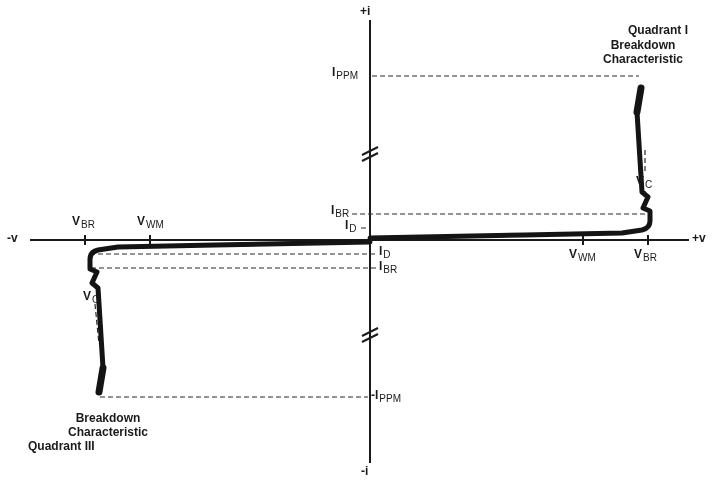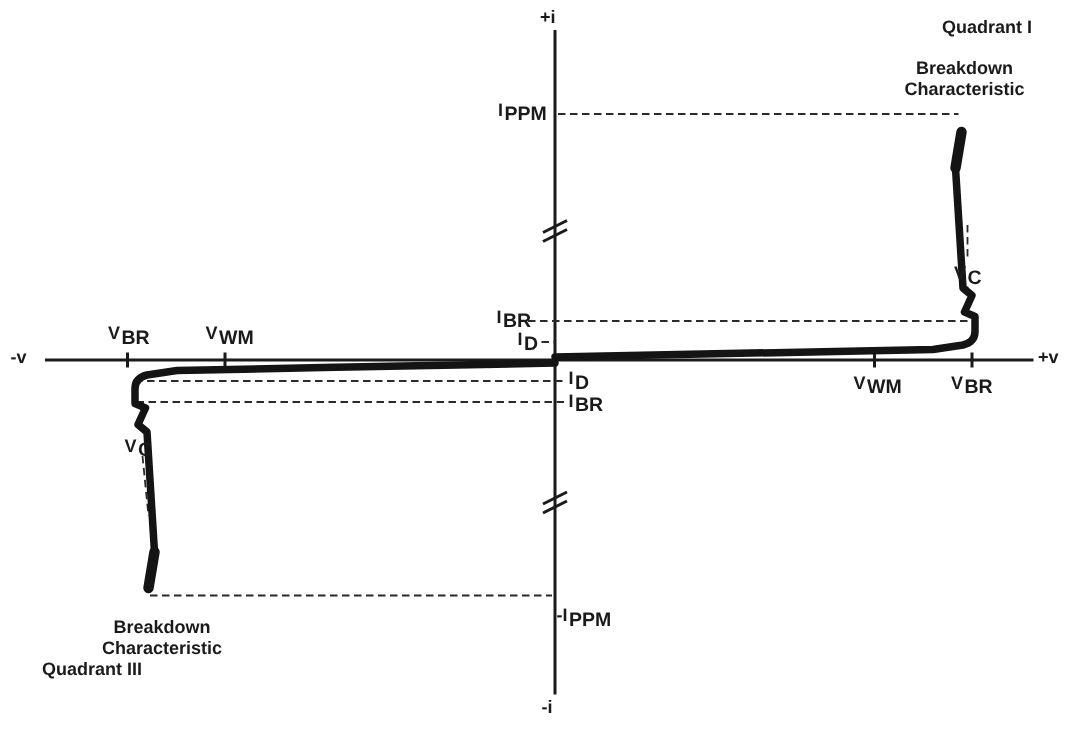--- a/index.html
+++ b/index.html
@@ -14,25 +14,25 @@
   .stage svg{position:absolute;left:0;top:0;}
   .lbl{
     position:absolute;
     font-weight:bold;
     font-size:12px;
     line-height:1.15;
     white-space:nowrap;
     color:#1a1a1a;
   }
   .lbl .sub{
-    font-size:13px;
+    font-size:10px;
     position:relative;
     top:3px;
     margin-left:1px;
-    font-weight:bold;
+    font-weight:normal;
     margin-top:23px;
   }
   .center{text-align:center;white-space:normal;}
   .axis-line{stroke:#1a1a1a;stroke-width:2;fill:none;}
   .curve{stroke:#141414;stroke-width:5;fill:none;stroke-linejoin:round;stroke-linecap:round;}
   .curve-tip{stroke:#141414;stroke-width:7;fill:none;stroke-linecap:round;}
   .dash{stroke:#2a2a2a;stroke-width:1.2;fill:none;stroke-dasharray:5 3;}
   .tick{stroke:#1a1a1a;stroke-width:2;fill:none;}
   .brk{stroke:#1a1a1a;stroke-width:2;fill:none;}
 </style>
@@ -68,32 +68,32 @@
 
     <path class="curve" d="M370 242 C300 244 200 245 118 247 L98 250 Q90 252 90 259 L90 269 L97 272 L92 283 L98 288 L103 368"></path>
     <path class="curve-tip" d="M103 368 L99 392"></path>
   </svg>
 
   <div class="lbl" style="left:360px;top:5px"><span>+i</span></div>
   <div class="lbl" style="left:361px;top:465px"><span>-i</span></div>
   <div class="lbl" style="left:7px;top:232px"><span>-v</span></div>
   <div class="lbl" style="left:692px;top:232px"><span>+v</span></div>
 
-  <div class="lbl" style="left:628px;top:12px"><span>Quadrant I</span></div>
+  <div class="lbl" style="left:628px;top:24px"><span>Quadrant I</span></div>
   <div class="lbl" style="left:28px;top:440px"><span>Quadrant III</span></div>
 
   <div class="lbl center" style="left:582px;top:39px;width:122px"><span>Breakdown Characteristic</span></div>
   <div class="lbl center" style="left:47px;top:412px;width:122px"><span>Breakdown Characteristic</span></div>
 
   <div class="lbl" style="left:332px;top:66px"><span>I</span><span class="sub">PPM</span></div>
   <div class="lbl" style="left:331px;top:204px"><span>I</span><span class="sub">BR</span></div>
   <div class="lbl" style="left:345px;top:219px"><span>I</span><span class="sub">D</span></div>
   <div class="lbl" style="left:379px;top:245px"><span>I</span><span class="sub">D</span></div>
   <div class="lbl" style="left:379px;top:260px"><span>I</span><span class="sub">BR</span></div>
-  <div class="lbl" style="left:371px;top:403px"><span>-I</span><span class="sub">PPM</span></div>
+  <div class="lbl" style="left:371px;top:389px"><span>-I</span><span class="sub">PPM</span></div>
 
   <div class="lbl" style="left:72px;top:215px"><span>V</span><span class="sub">BR</span></div>
   <div class="lbl" style="left:137px;top:215px"><span>V</span><span class="sub">WM</span></div>
   <div class="lbl" style="left:569px;top:248px"><span>V</span><span class="sub">WM</span></div>
   <div class="lbl" style="left:634px;top:248px"><span>V</span><span class="sub">BR</span></div>
 
   <div class="lbl" style="left:636px;top:175px"><span>V</span><span class="sub">C</span></div>
   <div class="lbl" style="left:83px;top:290px"><span>V</span><span class="sub">C</span></div>
 
 </div>

